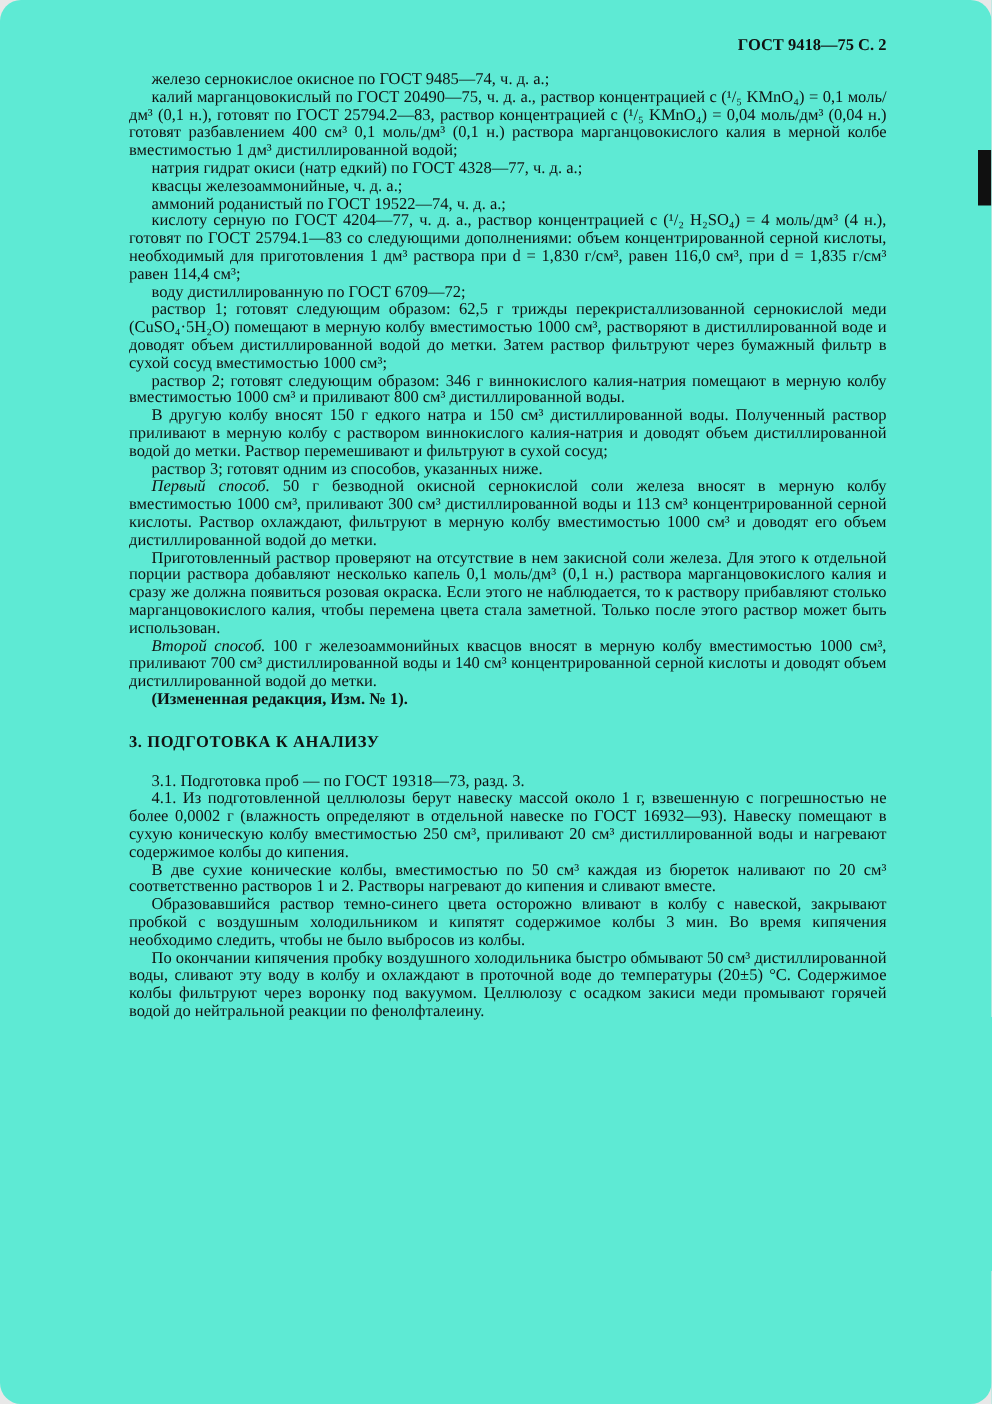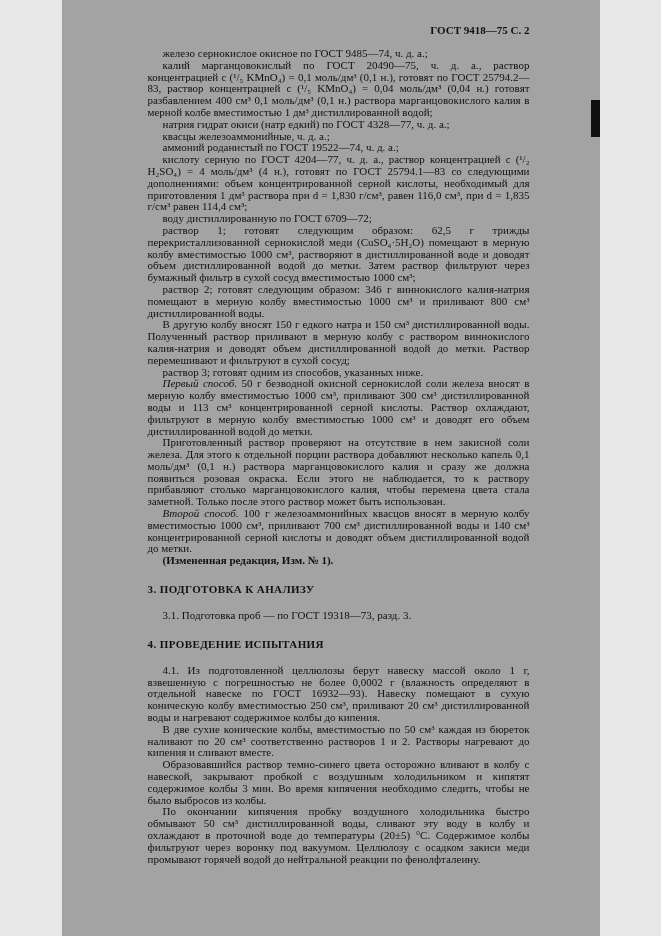--- a/index.html
+++ b/index.html
@@ -1,26 +1,27 @@
 <!DOCTYPE html>
 <html><head>
 <meta charset="utf-8">
 <style>
   * { margin: 0; padding: 0; box-sizing: border-box; }
   html, body { background: #e8e8e8; }
   .page {
     position: relative;
-    width: 538px;
+    width: 661px;
     height: 936px;
     margin: 0 auto;
-    background: #a3a3a3;
+    background: #5eead4;
     color: #111;
     font-family: "Liberation Serif", "DejaVu Serif", serif;
     padding: 24px 70px 20px 86px;
     overflow: hidden;
+    border-radius: 14px;
   }
   .header-row {
     text-align: right;
     font-weight: bold;
     font-size: 11px;
     margin-bottom: 12px;
   }
   .body-p {
     font-size: 11px;
     line-height: 11.8px;
@@ -69,19 +70,18 @@
   <p class="body-p">В другую колбу вносят 150 г едкого натра и 150 см³ дистиллированной воды. Полученный раствор приливают в мерную колбу с раствором виннокислого калия-натрия и доводят объем дистиллированной водой до метки. Раствор перемешивают и фильтруют в сухой сосуд;</p>
   <p class="body-p">раствор 3; готовят одним из способов, указанных ниже.</p>
   <p class="body-p"><span class="italic">Первый способ.</span><span> 50 г безводной окисной сернокислой соли железа вносят в мерную колбу вместимостью 1000 см³, приливают 300 см³ дистиллированной воды и 113 см³ концентрированной серной кислоты. Раствор охлаждают, фильтруют в мерную колбу вместимостью 1000 см³ и доводят его объем дистиллированной водой до метки.</span></p>
   <p class="body-p">Приготовленный раствор проверяют на отсутствие в нем закисной соли железа. Для этого к отдельной порции раствора добавляют несколько капель 0,1 моль/дм³ (0,1 н.) раствора марганцовокислого калия и сразу же должна появиться розовая окраска. Если этого не наблюдается, то к раствору прибавляют столько марганцовокислого калия, чтобы перемена цвета стала заметной. Только после этого раствор может быть использован.</p>
   <p class="body-p"><span class="italic">Второй способ.</span><span> 100 г железоаммонийных квасцов вносят в мерную колбу вместимостью 1000 см³, приливают 700 см³ дистиллированной воды и 140 см³ концентрированной серной кислоты и доводят объем дистиллированной водой до метки.</span></p>
   <p class="body-p bold">(Измененная редакция, Изм. № 1).</p>
 
   <h2 class="section-heading">3. ПОДГОТОВКА К АНАЛИЗУ</h2>
   <p class="body-p">3.1. Подготовка проб — по ГОСТ 19318—73, разд. 3.</p>
 
-  <h2 class="section-heading">4. ПРОВЕДЕНИЕ ИСПЫТАНИЯ</h2>
   <p class="body-p">4.1. Из подготовленной целлюлозы берут навеску массой около 1 г, взвешенную с погрешностью не более 0,0002 г (влажность определяют в отдельной навеске по ГОСТ 16932—93). Навеску помещают в сухую коническую колбу вместимостью 250 см³, приливают 20 см³ дистиллированной воды и нагревают содержимое колбы до кипения.</p>
   <p class="body-p">В две сухие конические колбы, вместимостью по 50 см³ каждая из бюреток наливают по 20 см³ соответственно растворов 1 и 2. Растворы нагревают до кипения и сливают вместе.</p>
   <p class="body-p">Образовавшийся раствор темно-синего цвета осторожно вливают в колбу с навеской, закрывают пробкой с воздушным холодильником и кипятят содержимое колбы 3 мин. Во время кипячения необходимо следить, чтобы не было выбросов из колбы.</p>
   <p class="body-p">По окончании кипячения пробку воздушного холодильника быстро обмывают 50 см³ дистиллированной воды, сливают эту воду в колбу и охлаждают в проточной воде до температуры (20±5) °С. Содержимое колбы фильтруют через воронку под вакуумом. Целлюлозу с осадком закиси меди промывают горячей водой до нейтральной реакции по фенолфталеину.</p>
 
 </div>
 
 </body></html>

